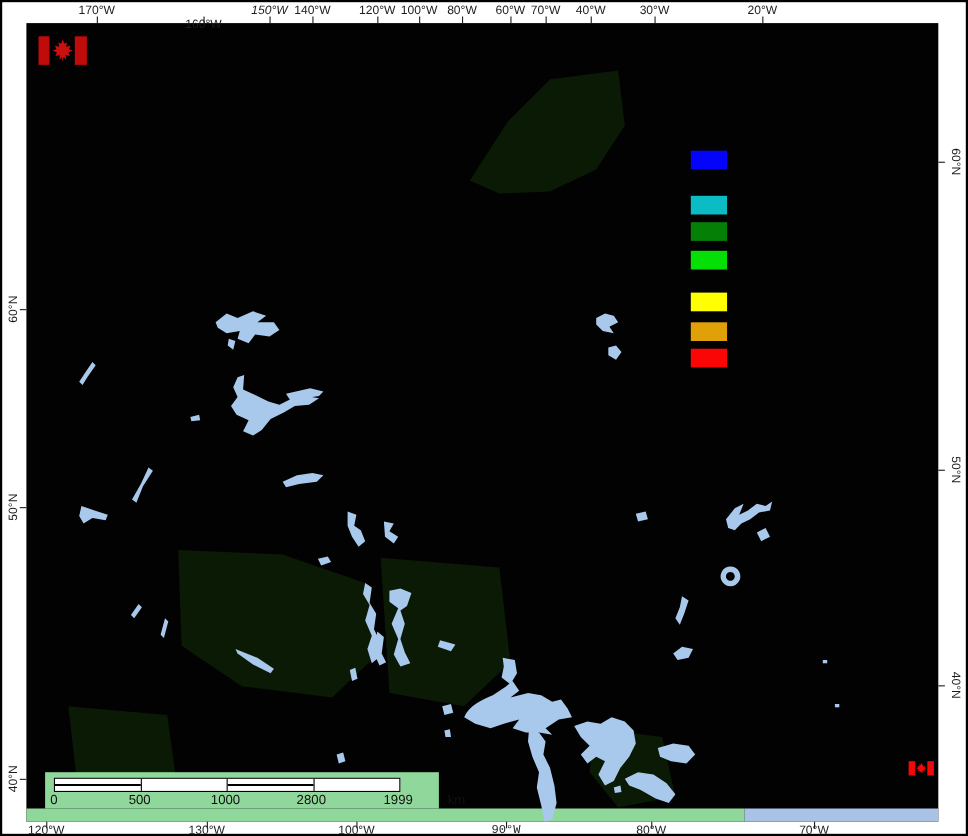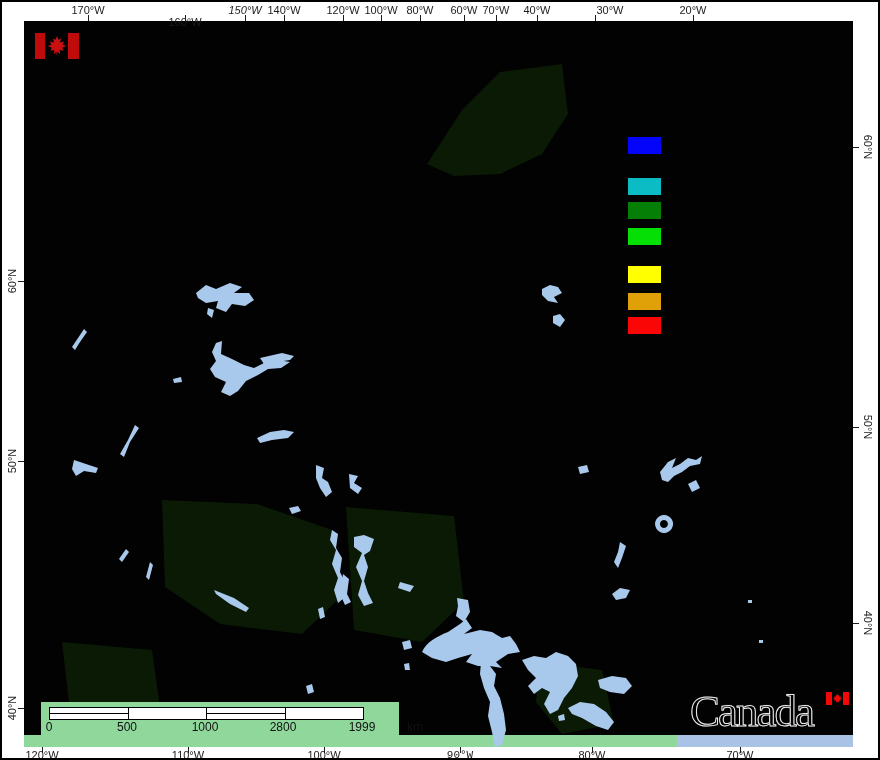--- a/index.html
+++ b/index.html
@@ -164,21 +164,20 @@
         <div class="scale-label" style="left: 8px;">0</div>
         <div class="scale-label" style="left: 86px;">500</div>
         <div class="scale-label" style="left: 164px;">1000</div>
         <div class="scale-label" style="left: 242px;">2800</div>
         <div class="scale-label" style="left: 321px;">1999</div>
       </div>
     <span class="scale-unit">km</span>
   </div>
 
   <div class="wordmark">
-    <span class="txt">Canada</span>
     <span class="wm-flag">
       <span class="bar l"></span>
         <span class="bar r"></span>
       <svg width="11" height="11" viewBox="0 0 100 100">
         <path fill="#f20808" d="M50 4 L57 22 L68 16 L64 34 L82 30 L76 44 L92 50 L74 58 L80 72 L62 68 L64 88 L53 76 L50 97 L47 76 L36 88 L38 68 L20 72 L26 58 L8 50 L24 44 L18 30 L36 34 L32 16 L43 22 Z"></path>
       </svg>
     </span>
   </div>
 
   <div id="axis-top">
@@ -195,29 +194,29 @@
       <div class="ax-label h" style="left: 379px; top: 2px;">100°W</div>
       <div class="tick v" style="left: 379px; top: 13px;"></div>
       <div class="ax-label h" style="left: 418px; top: 2px;">80°W</div>
       <div class="tick v" style="left: 418px; top: 13px;"></div>
       <div class="ax-label h" style="left: 462px; top: 2px;">60°W</div>
       <div class="tick v" style="left: 462px; top: 13px;"></div>
       <div class="ax-label h" style="left: 494px; top: 2px;">70°W</div>
       <div class="tick v" style="left: 494px; top: 13px;"></div>
       <div class="ax-label h" style="left: 535px; top: 2px;">40°W</div>
       <div class="tick v" style="left: 535px; top: 13px;"></div>
-      <div class="ax-label h" style="left: 593px; top: 2px; margin-left: 15px;">30°W</div>
+      <div class="ax-label h" style="left: 593px; top: 2px;">30°W</div>
       <div class="tick v" style="left: 593px; top: 13px;"></div>
       <div class="ax-label h" style="left: 691px; top: 2px;">20°W</div>
       <div class="tick v" style="left: 691px; top: 13px;"></div>
     </div>
   <div id="axis-bottom">
       <div class="ax-label h" style="left: 40px; top: 747px;">120°W</div>
       <div class="tick v" style="left: 40px; top: 745px;"></div>
-      <div class="ax-label h" style="left: 186px; top: 747px;">110°W</div>
+      <div class="ax-label h" style="left: 186px; top: 747px;">130°W</div>
       <div class="tick v" style="left: 186px; top: 745px;"></div>
       <div class="ax-label h" style="left: 322px; top: 747px;">100°W</div>
       <div class="tick v" style="left: 322px; top: 745px;"></div>
       <div class="ax-label h" style="left: 458px; top: 747px; font-family: Liberation Mono, monospace;">90°W</div>
       <div class="tick v" style="left: 458px; top: 745px;"></div>
       <div class="ax-label h" style="left: 590px; top: 747px;">80°W</div>
       <div class="tick v" style="left: 590px; top: 745px;"></div>
       <div class="ax-label h" style="left: 738px; top: 747px;">70°W</div>
       <div class="tick v" style="left: 738px; top: 745px;"></div>
     </div>

